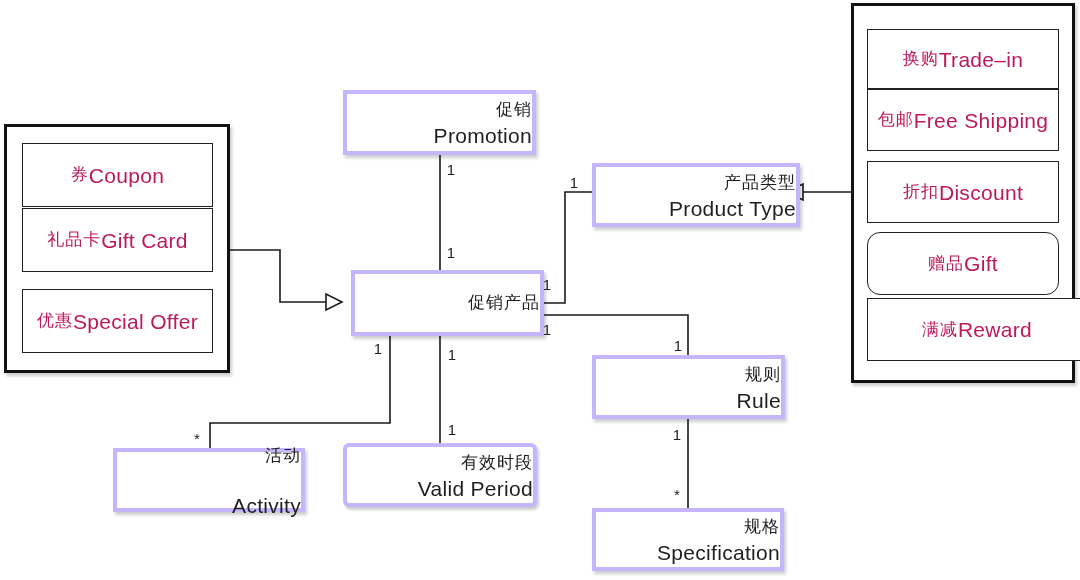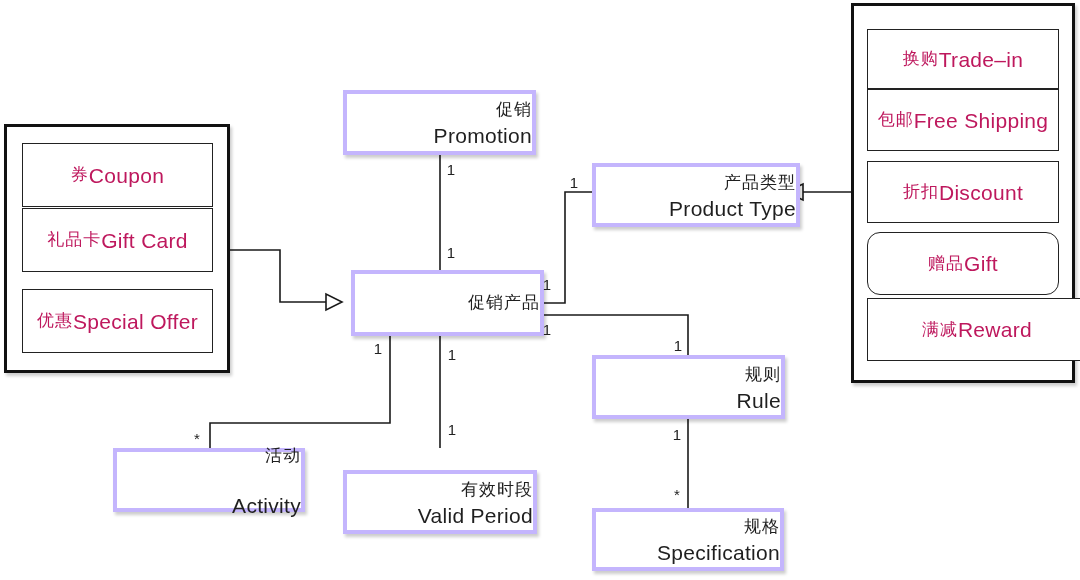--- a/index.html
+++ b/index.html
@@ -111,21 +111,21 @@
   <div class="node" style="left:592px; top:508px; width:192px; height:63px;">
     <span class="zh">规格</span>
     <span class="en">Specification</span>
   </div>
 
   <div class="node" style="left:113px; top:448px; width:192px; height:64px;gap:24px;">
     <span class="zh">活动</span>
     <span class="en">Activity</span>
   </div>
 
-  <div class="node" style="left:343px; top:470px; width:194px; height:64px;">
+  <div class="node" style="left:343px; top:443px; width:194px; height:64px;border-radius:6px;">
     <span class="zh">有效时段</span>
     <span class="en">Valid Period</span>
   </div>
 
   <div class="group" style="left:4px; top:124px; width:226px; height:249px;"></div>
 
   <div class="subnode" style="left:22px; top:143px; width:191px; height:64px;">
     <span class="zh">券</span>
     <span class="en">Coupon</span>
   </div>

